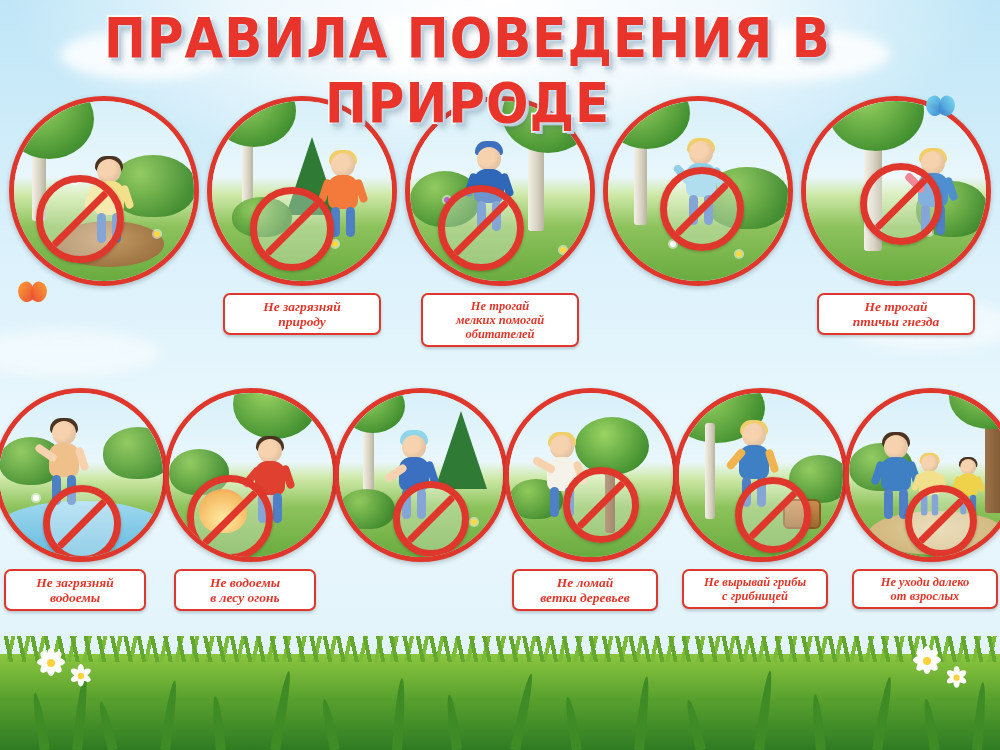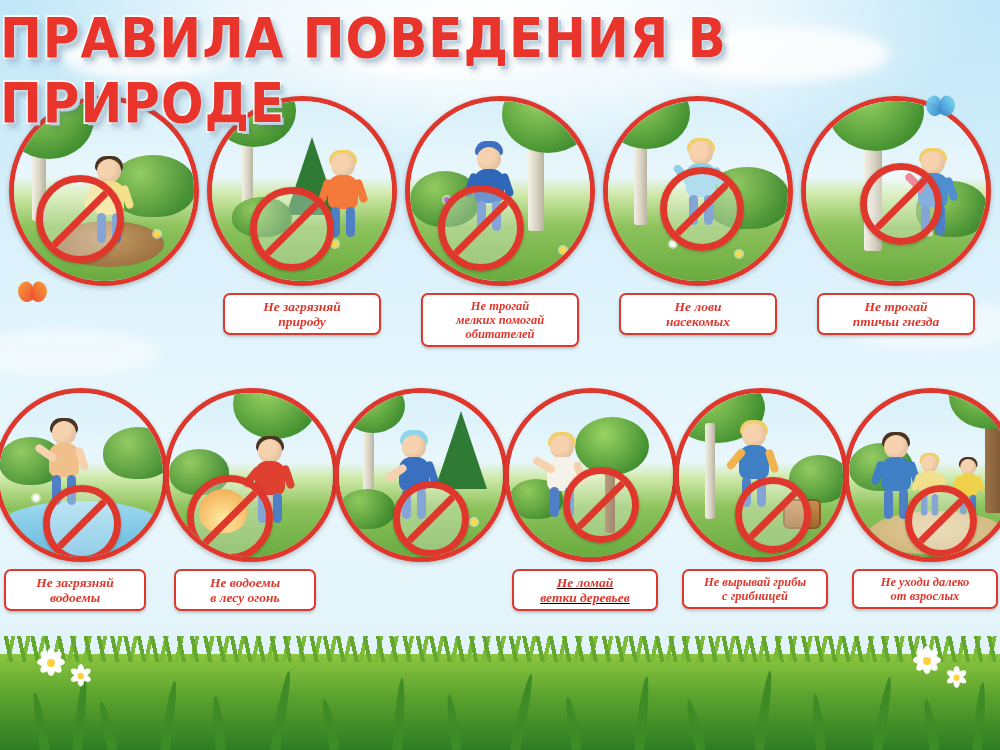--- a/index.html
+++ b/index.html
@@ -31,20 +31,21 @@
     filter: blur(6px);
     opacity: .85;
   }
 
   
   .title-wrap {
     position: absolute;
     top: 12px;
     left: 0;
     width: 935px;
+    text-align: center;
     z-index: 6;
   }
   .title {
     display: inline-block;
     font-family: "DejaVu Sans", sans-serif;
     font-weight: bold;
     font-size: 50px;
     letter-spacing: 1px;
     color: #e8342a;
     -webkit-text-stroke: 3px #ffffff;
@@ -421,23 +422,20 @@
             <div class="hair blond"></div>
               <div class="head"></div>
             <div class="body" style="background:#8fd0e8;"></div>
             <div class="arm l" style="background:#8fd0e8; transform:rotate(-40deg); top:22px;"></div>
             <div class="arm r" style="background:#8fd0e8;"></div>
             <div class="legs"><span></span></div>
           </div>
         </div>
         <div class="ban" style="left:52px; top:66px; width:70px; height:70px;"></div>
       </div>
-      <div class="caption">
-        <span><span>Не лови</span><br><span>насекомых</span></span>
-      </div>
     </div>
 
     <div class="rule">
       <div class="rule-circle">
         <div class="scene">
           <div class="tree-trunk" style="left:58px; top:0; width:18px; height:150px;"></div>
           <div class="crown" style="left:22px; top:-30px; width:96px; height:80px;"></div>
           <div class="bush" style="left:110px; top:80px; width:72px; height:56px;"></div>
           <div class="flower" style="left:120px; top:128px;"></div>
           <div class="kid" style="left:104px; top:50px;">
@@ -520,21 +518,21 @@
             <div class="body" style="background:#3b6fc0;"></div>
             <div class="arm l" style="background:#f6d2ae; transform:rotate(55deg); top:26px;"></div>
             <div class="arm r" style="background:#3b6fc0;"></div>
             <div class="legs"></div>
           </div>
         </div>
         <div class="ban" style="left:54px; top:88px; width:62px; height:62px;"></div>
       </div>
     </div>
 
-    <div class="rule" style="width:162px;text-decoration:underline;">
+    <div class="rule" style="width:162px;">
       <div class="rule-circle" style="width:164px; height:164px;">
         <div class="scene">
           <div class="tree-trunk dark" style="left:96px; top:66px; width:10px; height:74px;"></div>
           <div class="crown" style="left:66px; top:24px; width:74px; height:58px;"></div>
           <div class="bush" style="left:0px; top:86px; width:54px; height:40px;"></div>
           <div class="kid" style="left:30px; top:42px;">
             <div class="hair blond"></div>
               <div class="head"></div>
             <div class="body" style="background:#f5f2ea;"></div>
             <div class="arm l" style="background:#f6d2ae; transform:rotate(-60deg); top:18px;"></div>

